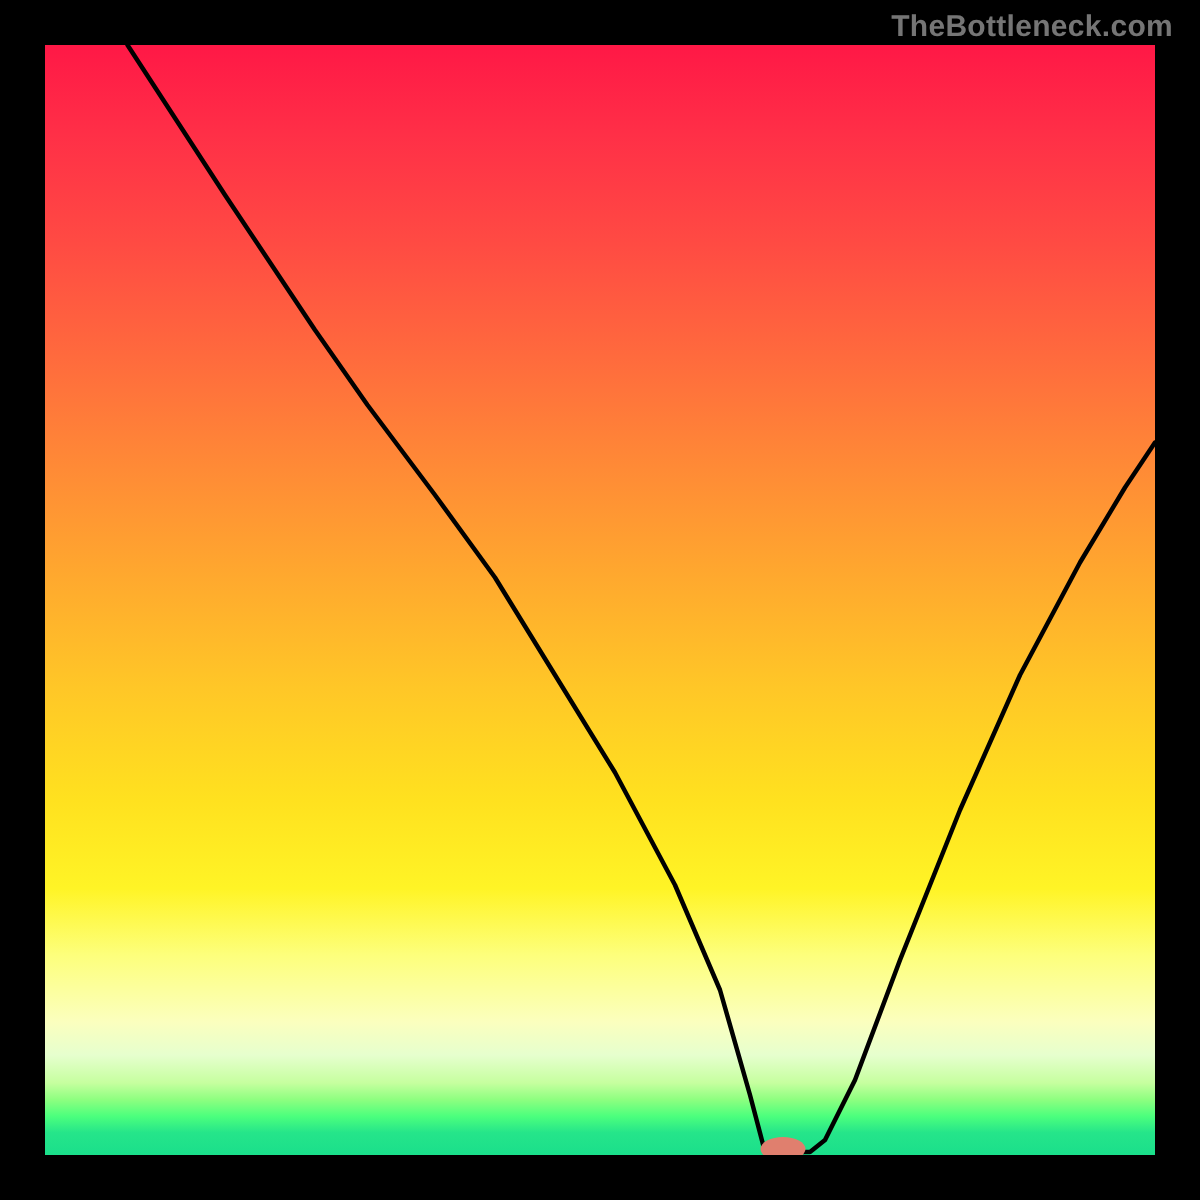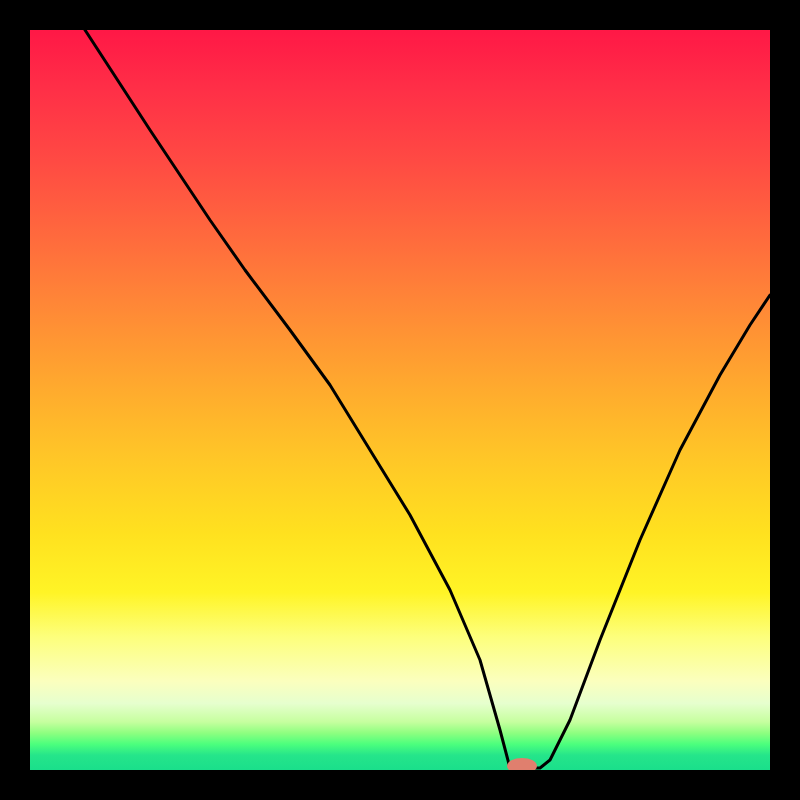--- a/index.html
+++ b/index.html
@@ -85,13 +85,14 @@
 <body>
 
 <div class="frame">
   <div class="plot">
     <div class="grad"></div>
     <svg class="svg-layer" viewBox="0 0 740 740">
       <path class="curve" d="M55 0 L120 100 L180 190 L215 240 L260 300 L300 355 L340 420 L380 485 L420 560 L450 630 L470 700 L480 738 L510 738 L520 730 L540 690 L570 610 L610 510 L650 420 L690 345 L720 295 L740 265"></path>
       <ellipse class="marker" cx="492" cy="736" rx="15" ry="8" fill="#e07f6e"></ellipse>
     </svg>
   </div>
+  <div class="attrib">TheBottleneck.com</div>
 </div>
 
 </body></html>

